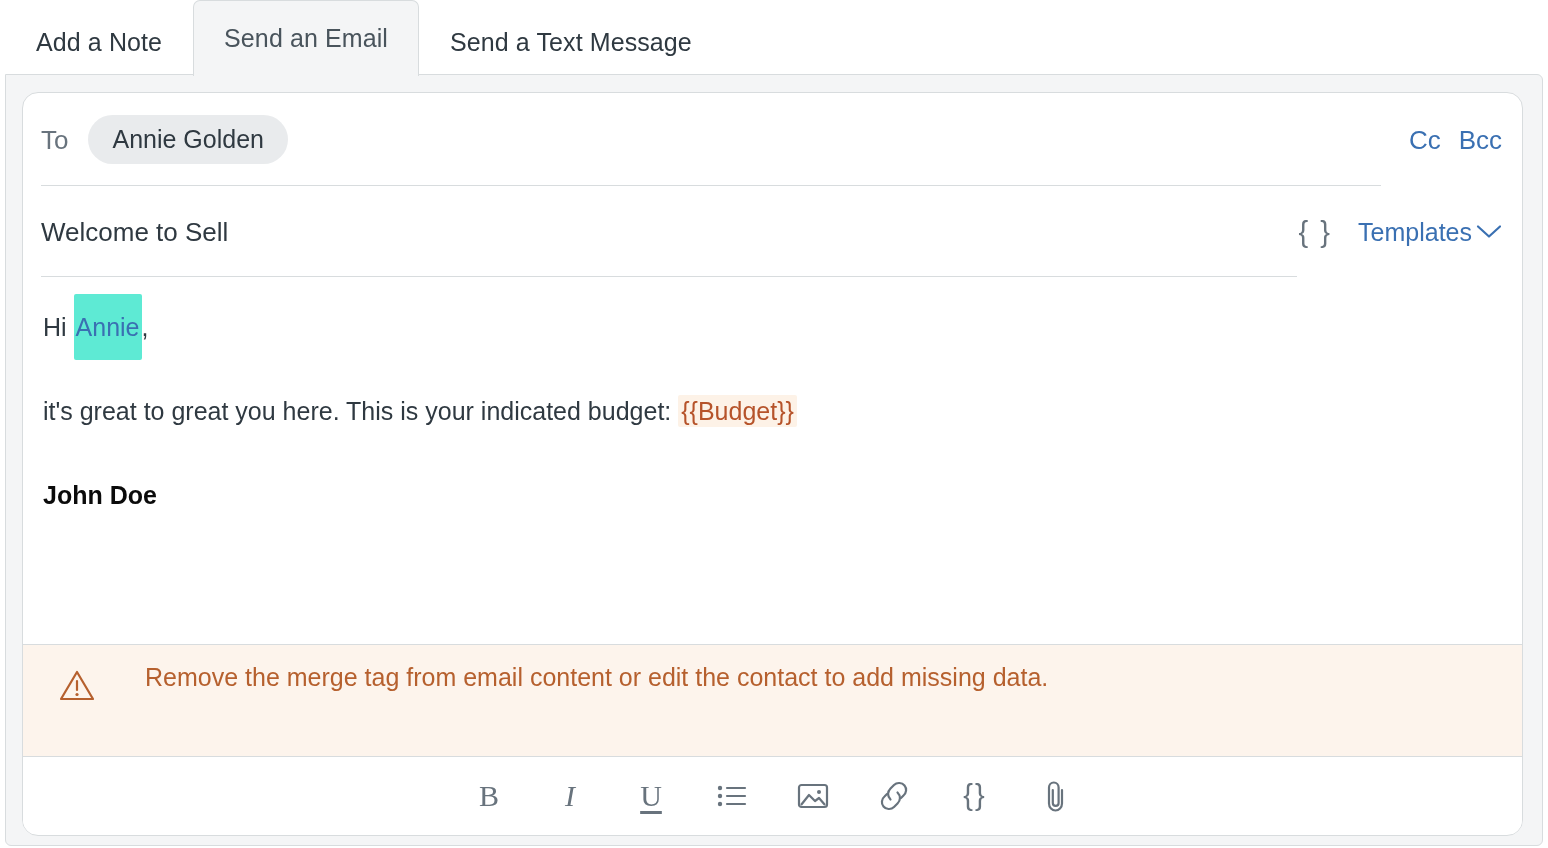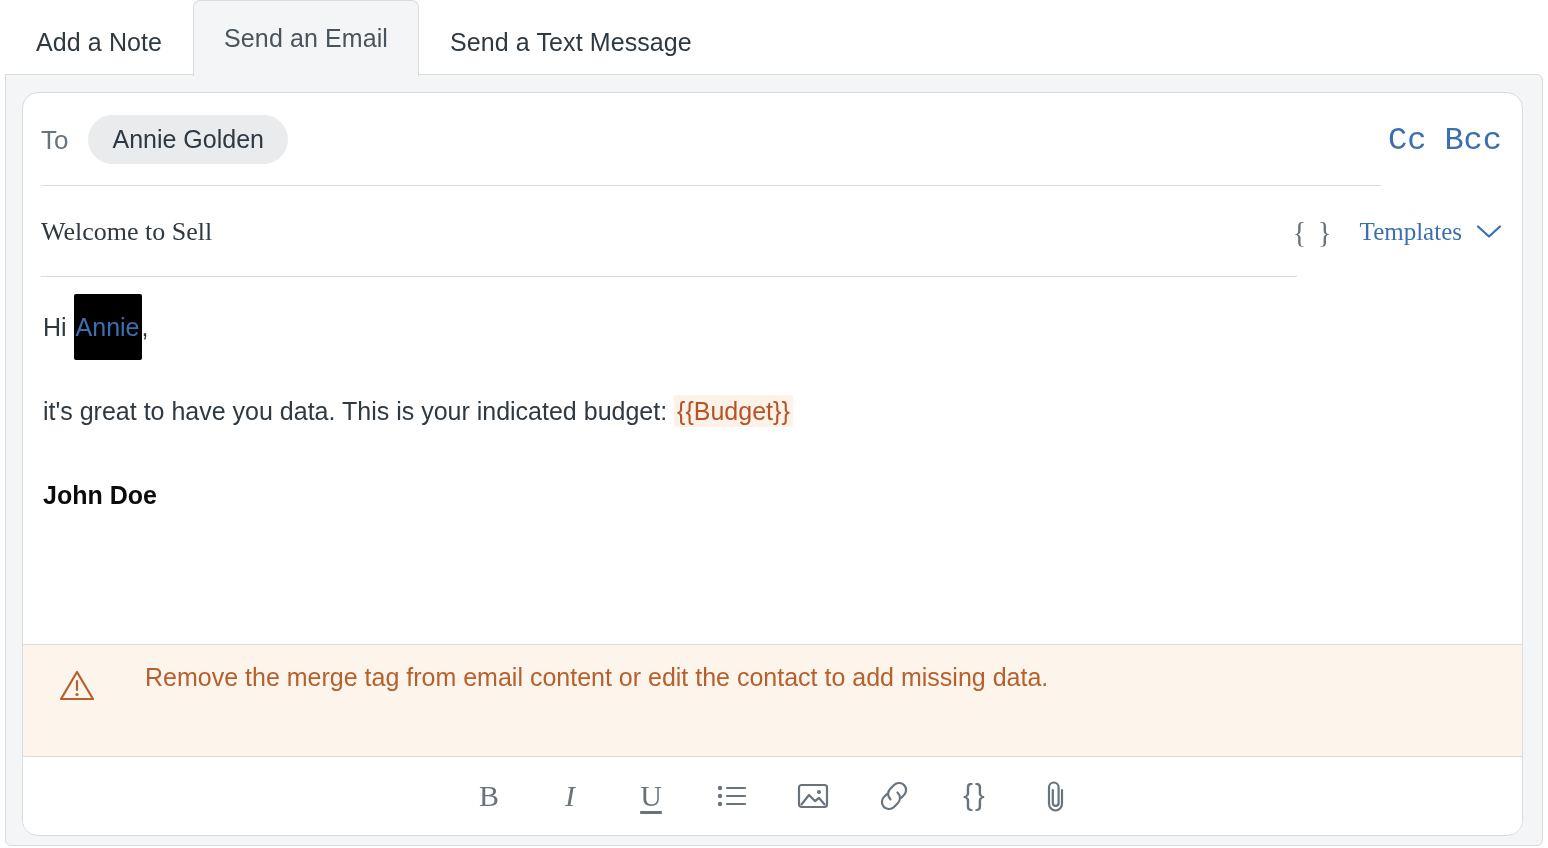--- a/index.html
+++ b/index.html
@@ -116,43 +116,41 @@
   }
   .ccbcc {
     position: absolute;
     right: 20px;
     top: 50%;
     transform: translateY(-50%);
     display: flex;
     gap: 18px;
   }
   .ccbcc a {
-    font-size: 32px;
+    font-size: 26px;
     color: #3a70b2;
     text-decoration: none;
     cursor: pointer;
-    font-family: Liberation Mono, monospace;
   }
   .to-divider {
     position: absolute;
     left: 18px;
     bottom: 0;
     width: 1340px;
     height: 1px;
     background: #d8dcde;
   }
 
   
   .subject-row {
     position: relative;
     height: 91px;
     display: flex;
     align-items: center;
     padding: 0 18px;
-    font-family: Liberation Serif, serif;
   }
   .subject-text {
     font-size: 26px;
     color: #2f3941;
     line-height: 1;
   }
   .subject-actions {
     position: absolute;
     right: 20px;
     top: 50%;
@@ -164,21 +162,21 @@
   .merge-icon-btn {
     font-size: 29px;
     color: #68737d;
     cursor: pointer;
     line-height: 1;
     letter-spacing: 2px;
   }
   .templates-btn {
     display: flex;
     align-items: center;
-    gap: 14px;
+    gap: 4px;
     font-size: 25px;
     color: #3a70b2;
     cursor: pointer;
   }
   .chev { display: block; }
   .subject-divider {
     position: absolute;
     left: 18px;
     bottom: 0;
     width: 1256px;
@@ -193,21 +191,21 @@
     padding: 34px 20px 0 20px;
     font-size: 25px;
     color: #2f3941;
     line-height: 1.35;
     cursor: text;
   }
   .body-line { margin-bottom: 50px; }
   .body-line:last-child { margin-bottom: 0; }
   .mergetag-ok {
     color: #3a70b2;
-    background: #000000;
+    background: #5eead4;
     border-radius: 2px;
     padding: 19px 2px;
   }
   .mergetag-missing {
     color: #b6532a;
     background: #fdf2e7;
     border-radius: 2px;
     padding: 2px 3px;
   }
   .signature { font-weight: bold; color: #0b0b0b; }
@@ -308,21 +306,21 @@
         </span>
       </span>
       <div class="subject-divider"></div>
     </div>
 
     <div class="body-area">
       <div class="body-line">
         <span>Hi </span><span class="mergetag-ok">Annie</span><span>,</span>
       </div>
       <div class="body-line">
-        <span>it's great to have you data. This is your indicated budget: </span><span class="mergetag-missing">{{Budget}}</span>
+        <span>it's great to great you here. This is your indicated budget: </span><span class="mergetag-missing">{{Budget}}</span>
       </div>
       <div class="body-line signature">John Doe</div>
     </div>
 
     <div class="warning-banner">
       <span class="warn-icon">
         <svg width="36" height="33" viewBox="0 0 36 33">
           <path d="M18 3 L34 30 L2 30 Z" fill="none" stroke="#b6602e" stroke-width="2.2" stroke-linejoin="round"></path>
           <line x1="18" y1="12" x2="18" y2="21" stroke="#b6602e" stroke-width="2.2" stroke-linecap="round"></line>
           <circle cx="18" cy="25.5" r="1.6" fill="#b6602e"></circle>

